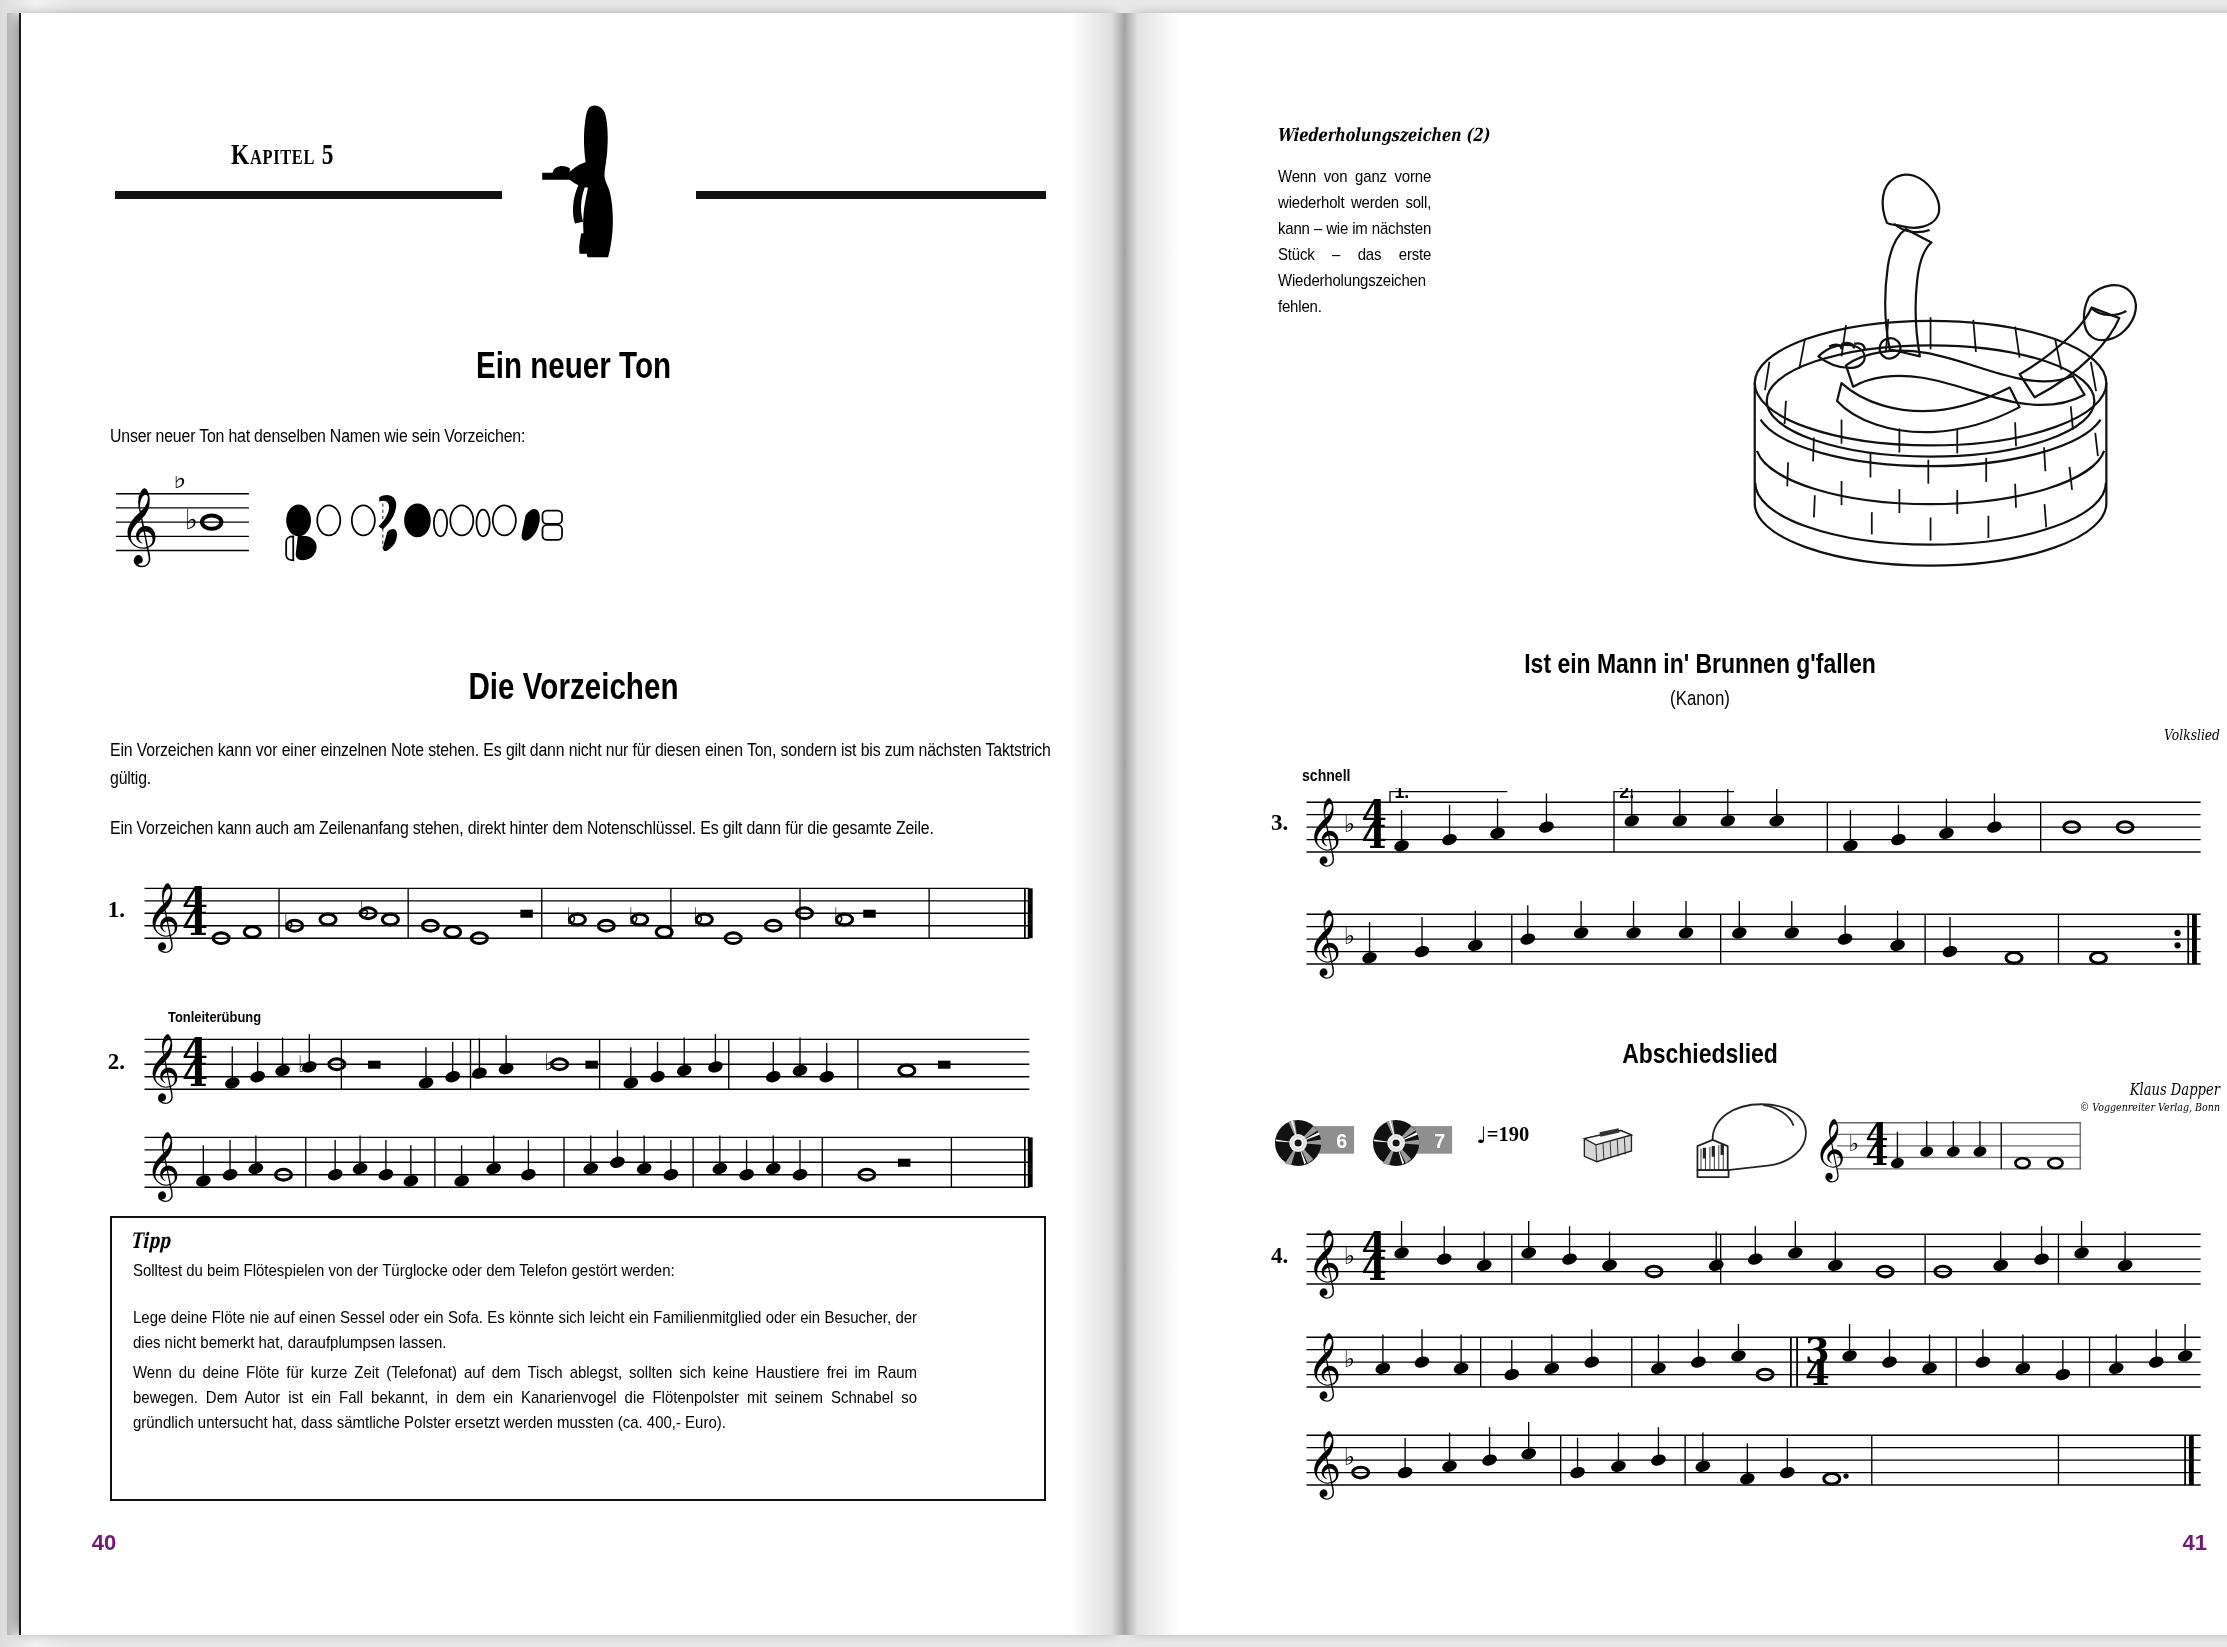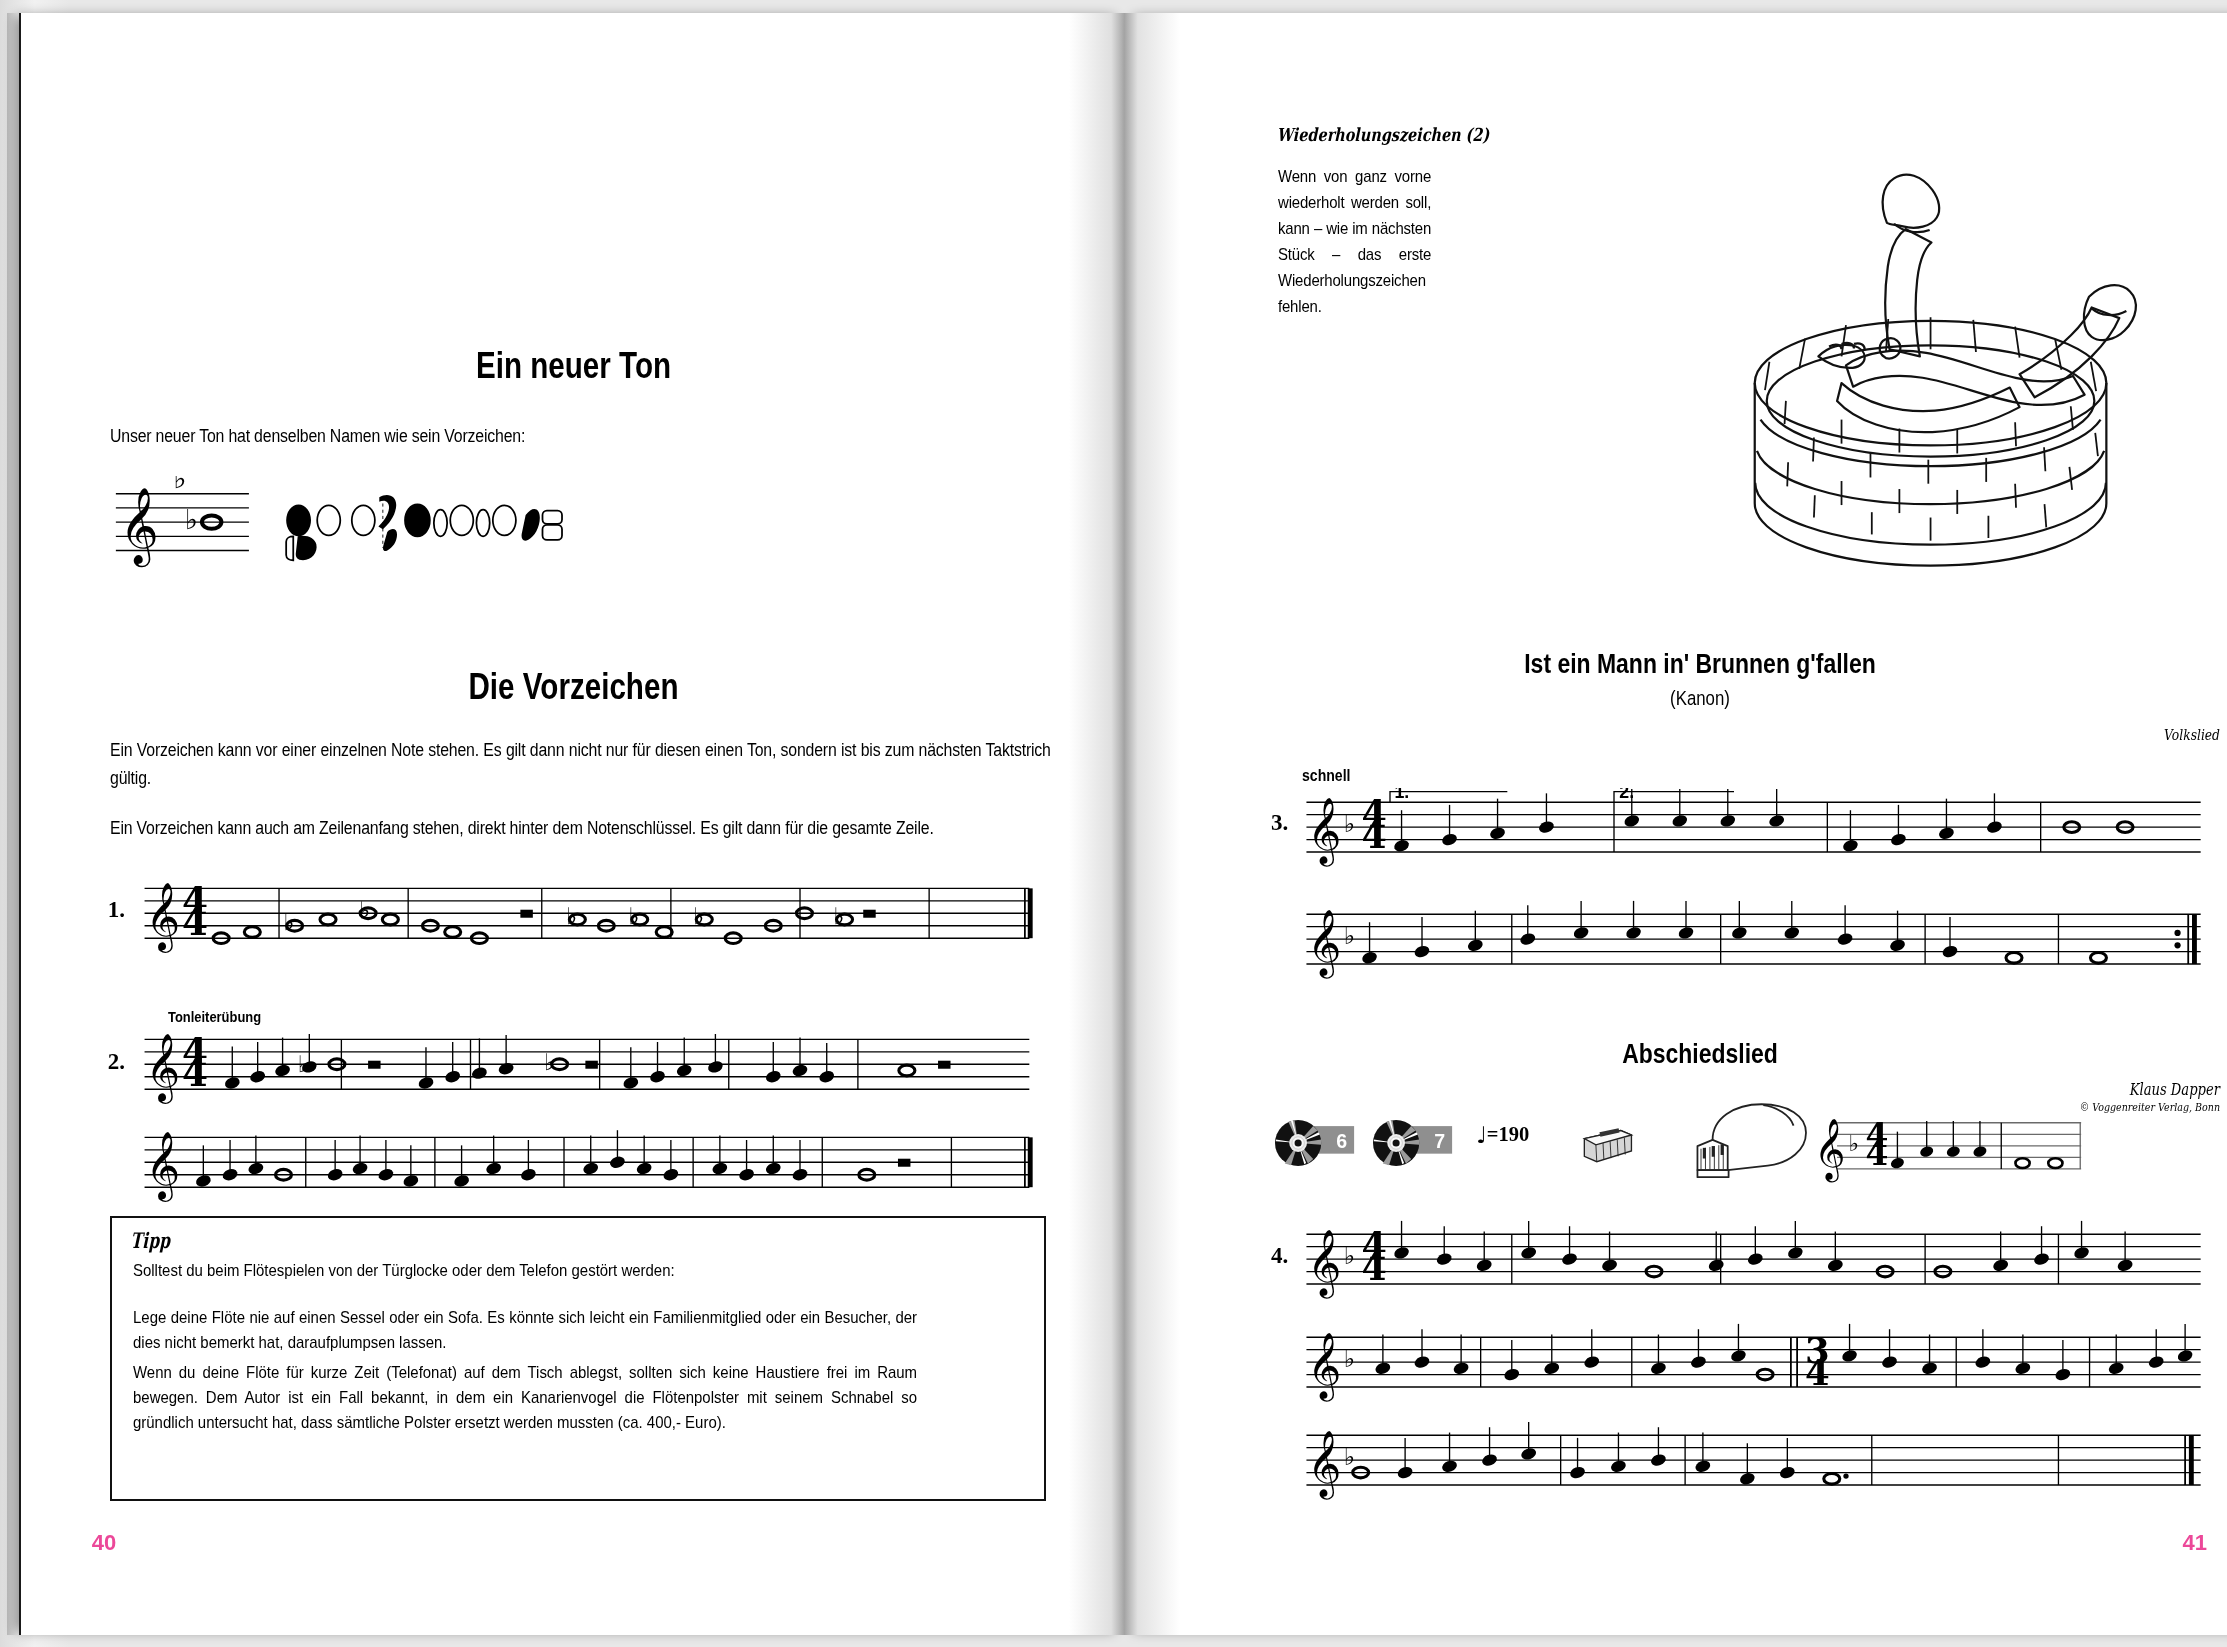--- a/index.html
+++ b/index.html
@@ -89,21 +89,21 @@
     font-size: 18px;
     color: #000;
     transform: scaleX(.80) skewX(-4deg);
     transform-origin: left center;
   }
   .pagenum {
     position: absolute;
     font-family: "Liberation Sans", sans-serif;
     font-weight: bold;
     font-size: 22px;
-    color: #ec4899;
+    color: #701a75;
   }
 
   
   #chapter-header {
     position: absolute;
     left: 94px; top: 111px;
     width: 931px; height: 116px;
   }
   #chapter-rule-left, #chapter-rule-right {
     position: absolute; top: 67px;
@@ -185,20 +185,41 @@
 </style>
 </head>
 <body>
 
 <div id="page">
 
   <div id="page-edge-left"></div>
 
   <div class="sheet" id="sheet-left">
 
+    <div id="chapter-header">
+      <div id="chapter-rule-left"></div>
+      <div id="chapter-rule-right"></div>
+      <div id="chapter-label">Kapitel 5</div>
+      <svg id="flutist-silhouette" width="187" height="156" viewBox="0 0 420 350">
+        <g fill="#000">
+          <path d="M196 6 c14 -8 30 2 34 18 c6 24 6 56 4 84 c-2 22 -6 40 -6 52
+                   c0 14 8 22 12 38 c6 24 8 58 6 86 c-2 26 -6 46 -10 60 l-46 0
+                   c-6 -22 -10 -48 -10 -74 c0 -34 6 -58 10 -78 c4 -18 2 -34 -2 -50
+                   c-6 -26 -8 -70 -4 -98 c2 -22 6 -34 12 -38 z"></path>
+          <path d="M196 128 c-22 4 -38 16 -48 26 l-60 0 l0 16 l62 0
+                   c12 10 28 18 46 18 z"></path>
+          <path d="M150 144 c-8 -4 -16 -6 -24 -4 c-10 2 -16 10 -14 18
+                   c2 8 12 12 22 10 c8 -2 14 -8 16 -12 z"></path>
+          <path d="M178 164 c-10 18 -18 40 -20 60 c-2 18 0 34 4 44
+                   l18 -4 c-4 -12 -6 -28 -4 -44 c2 -18 8 -38 16 -52 z"></path>
+          <path d="M176 290 c-4 16 -6 34 -4 46 l54 0 c2 -14 0 -32 -4 -46 z"></path>
+          <path d="M210 24 c10 8 14 28 14 48 l-14 2 z"></path>
+        </g>
+      </svg>
+    </div>
 
     <div class="h-big" style="position:absolute;left:0;top:332px;width:1105px;">Ein neuer Ton</div>
 
     <div class="body-text" style="position:absolute;left:89px;top:410px;width:1060px;">Unser neuer Ton hat denselben Namen wie sein Vorzeichen:</div>
 
     <div class="staff" style="left:85px;top:463px;">
       <svg width="512" height="102" viewBox="0 0 1150 230">
         <g stroke="#000" stroke-width="3">
           <line x1="20" y1="40" x2="320" y2="40"></line>
           <line x1="20" y1="72" x2="320" y2="72"></line>

